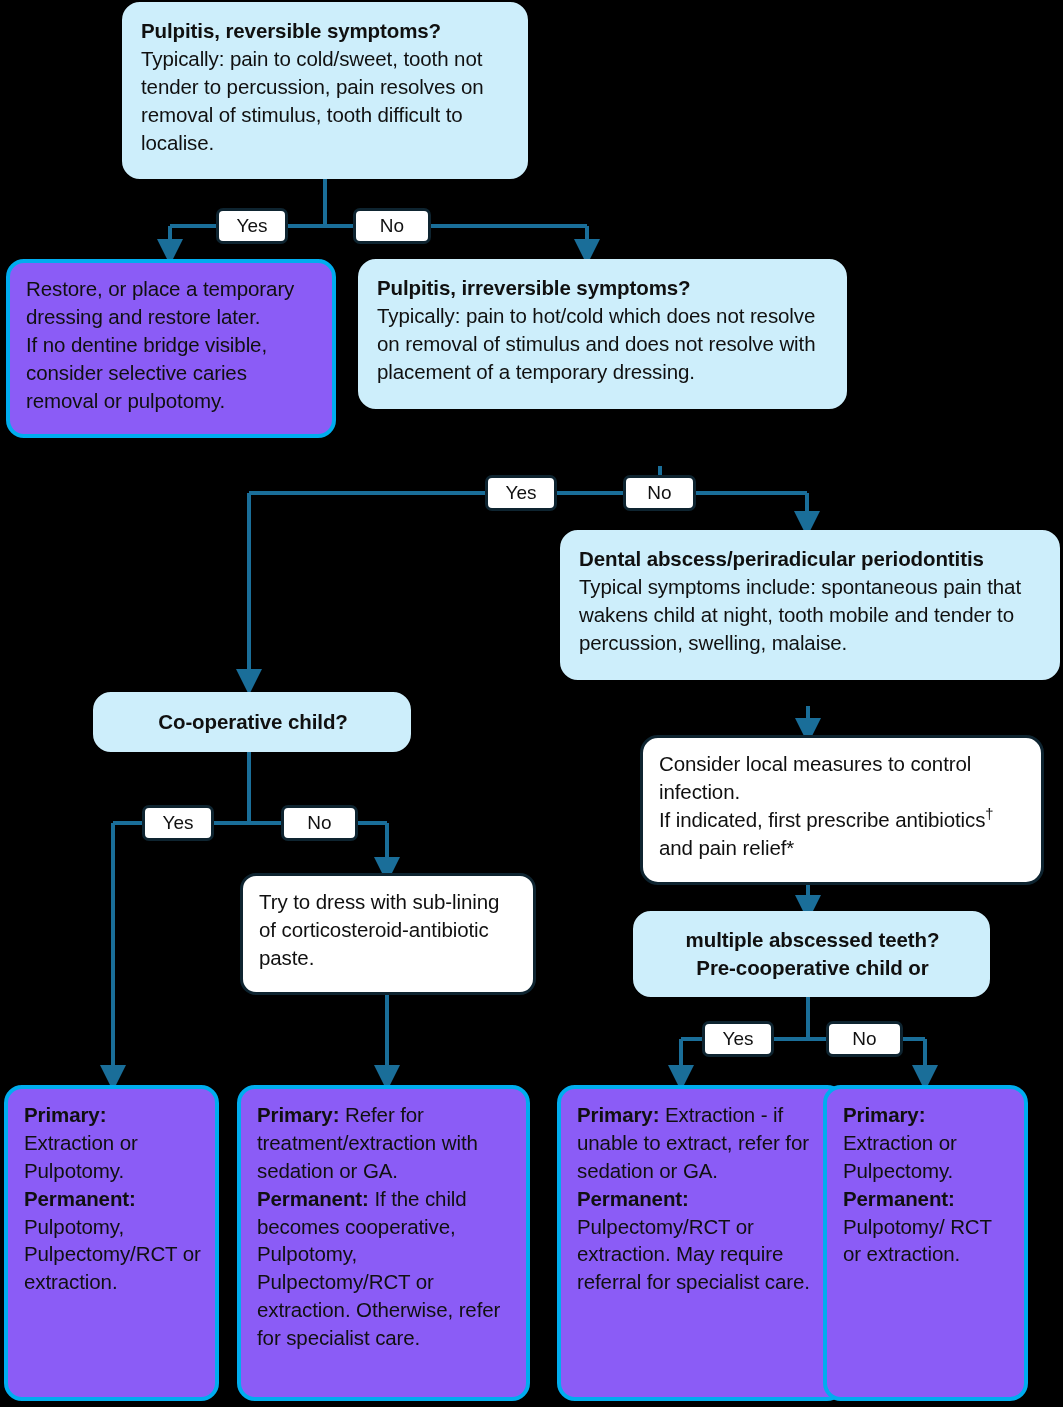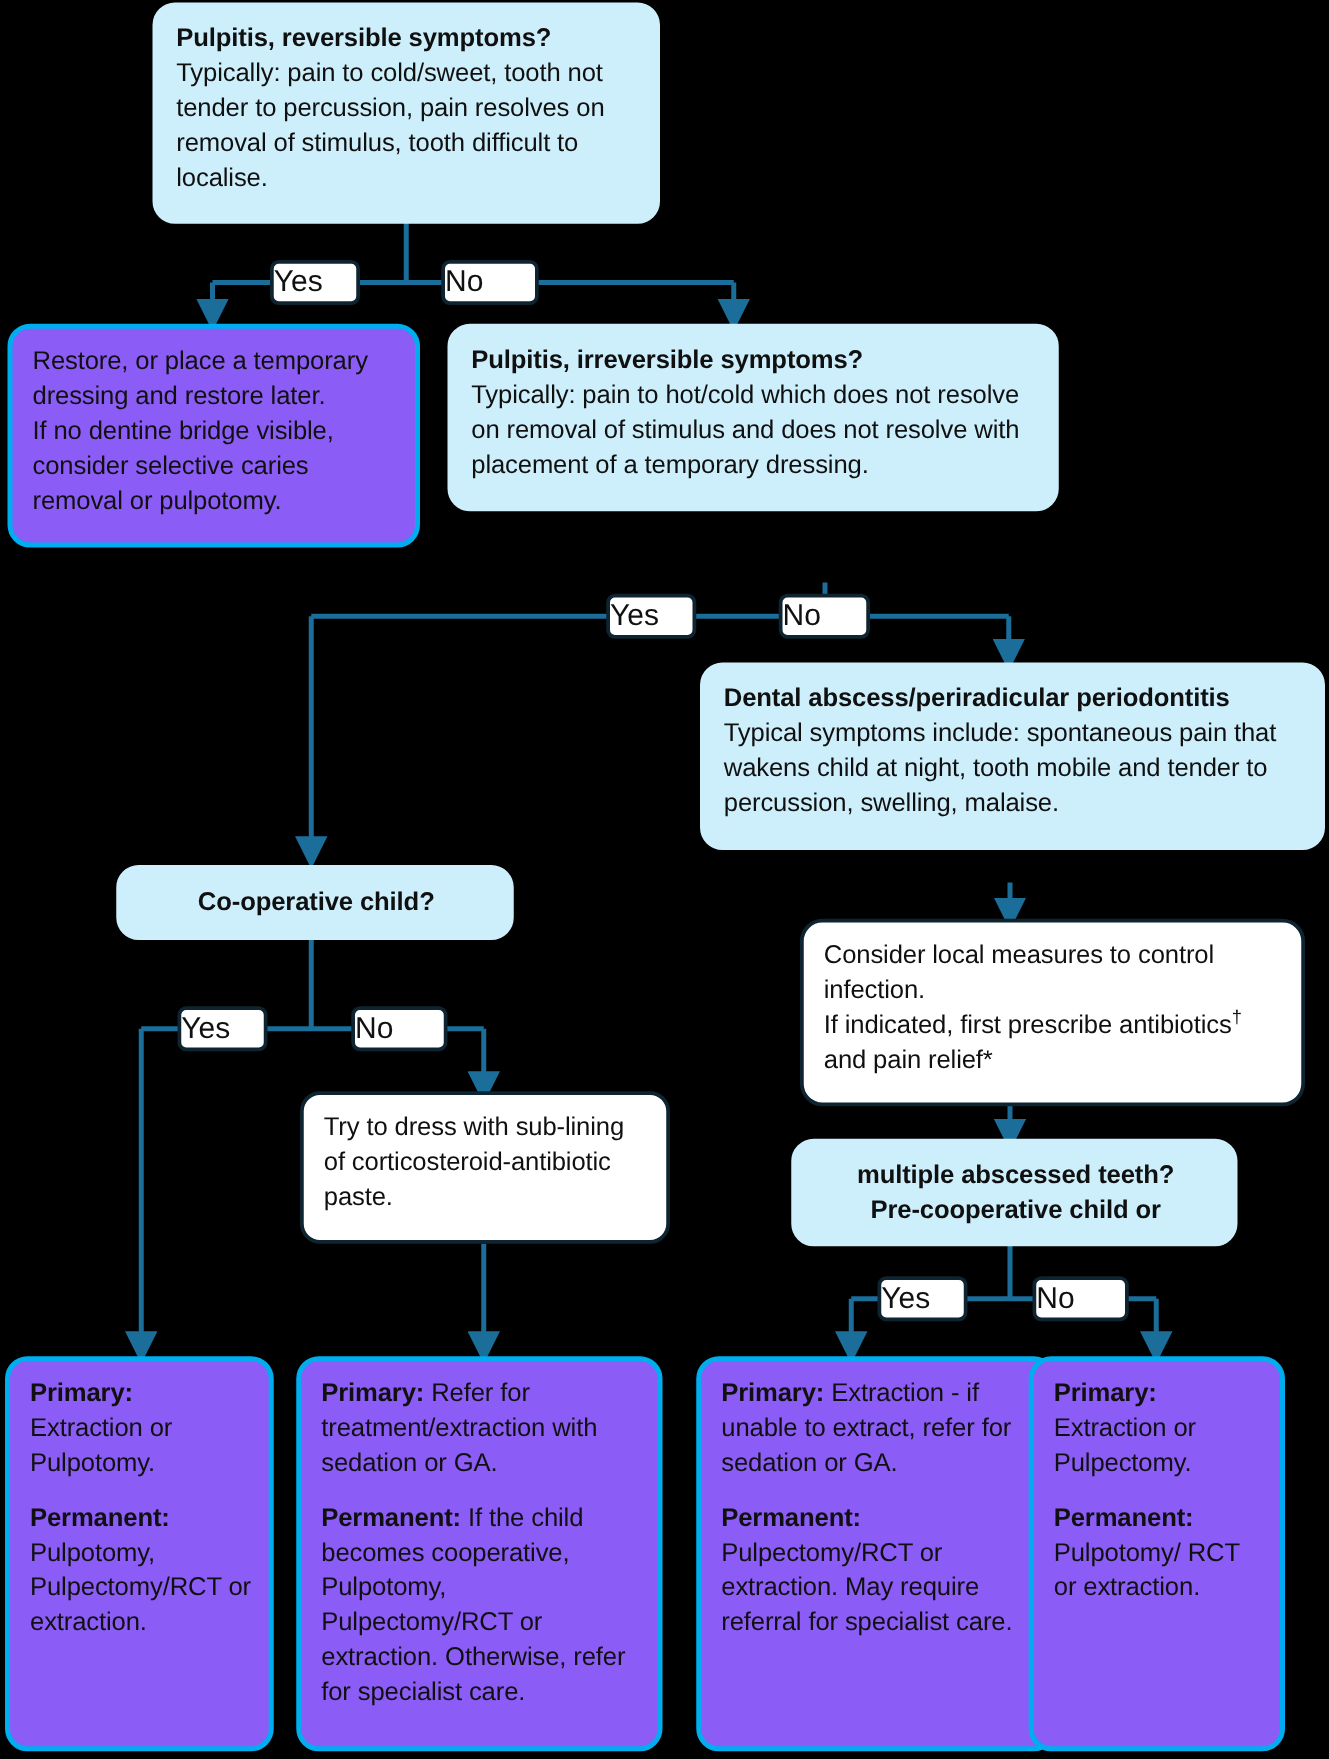--- a/index.html
+++ b/index.html
@@ -29,21 +29,21 @@
     position: absolute;
     z-index: 2;
     border-radius: 18px;
     padding: 12px 14px 20px 16px;
     font-size: 20.5px;
     line-height: 1.36;
     color: #101010;
     letter-spacing: -0.1px;
   }
   .node p { margin: 0; }
-  .node p + p.gap { margin-top: 16px; }
+  .node p + p.gap { }
 
   
   .q {
     background: #cdeefb;
     border: 3px solid #cdeefb;
   }
   
   .out {
     background: #8b5cf6;
     border: 4px solid #00adef;
@@ -57,24 +57,25 @@
   .center { text-align: center; }
   sup.dag { font-size: 0.72em; vertical-align: super; line-height: 0; }
 
   
   .pill {
     position: absolute;
     z-index: 3;
     background: #ffffff;
     border: 3px solid #0e2430;
     border-radius: 7px;
-    font-size: 24px;
+    font-size: 19px;
     color: #111111;
     display: flex;
     align-items: center;
+    justify-content: center;
     height: 36px;
   }
 </style>
 </head>
 <body>
 
 <div id="stage">
 
   <svg id="wires" viewBox="0 0 1063 1407" width="1063" height="1407">
     <defs>

